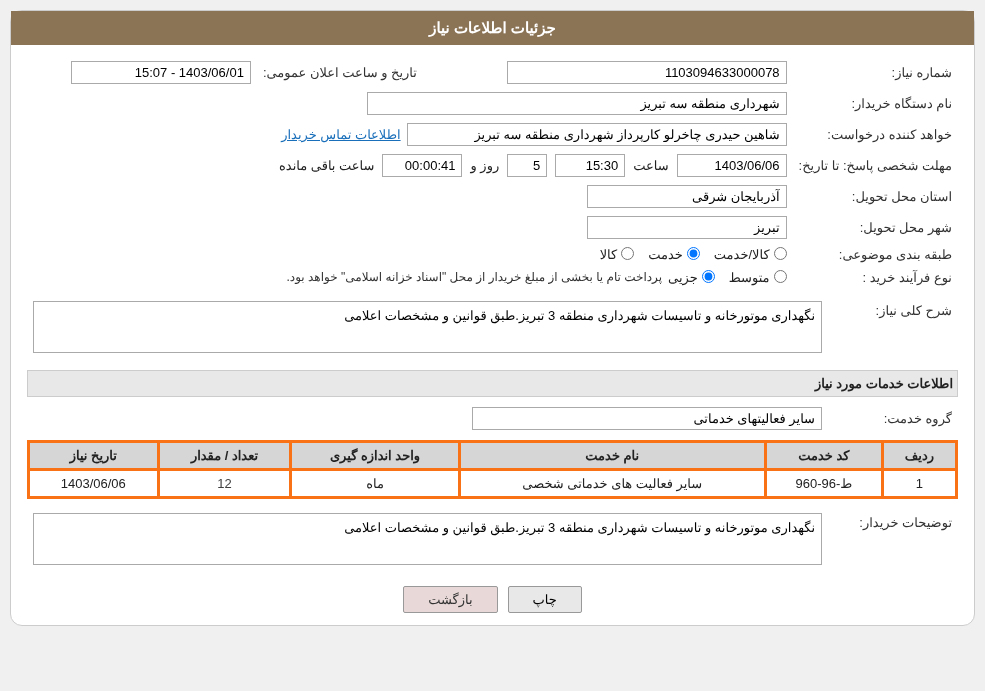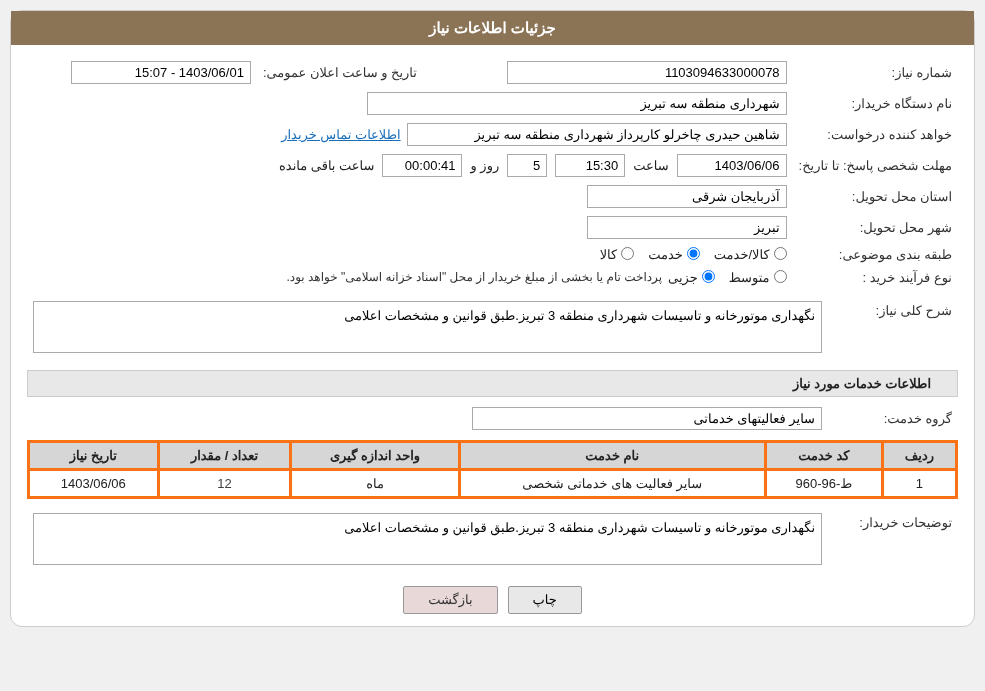--- a/index.html
+++ b/index.html
@@ -76,21 +76,21 @@
       direction: rtl;
     }
     .radio-item {
       display: flex;
       align-items: flex-start;
       gap: 4px;
     }
     .section-title {
       background: #e8e8e8;
       border: 1px solid #ccc;
-      padding: 5px 26px;
+      padding: 5px 4px;
       font-weight: bold;
       margin: 10px 0 6px 0;
       text-align: right;
     }
     .services-table {
       width: 100%;
       border-collapse: collapse;
       margin-top: 4px;
     }
     .services-table th, .services-table td {
@@ -119,21 +119,21 @@
     }
     .btn-row {
       display: flex;
       justify-content: center;
       gap: 10px;
       margin-top: 14px;
     }
     .btn {
       padding: 5px 24px;
       font-size: 13px;
-      font-family: Liberation Serif, serif;
+      font-family: Liberation Sans, sans-serif;
       cursor: pointer;
       border: 1px solid #999;
       border-radius: 2px;
     }
     .btn-print {
       background: #e8e8e8;
     }
     .btn-back {
       background: #e8d8d8;
       color: #333;

